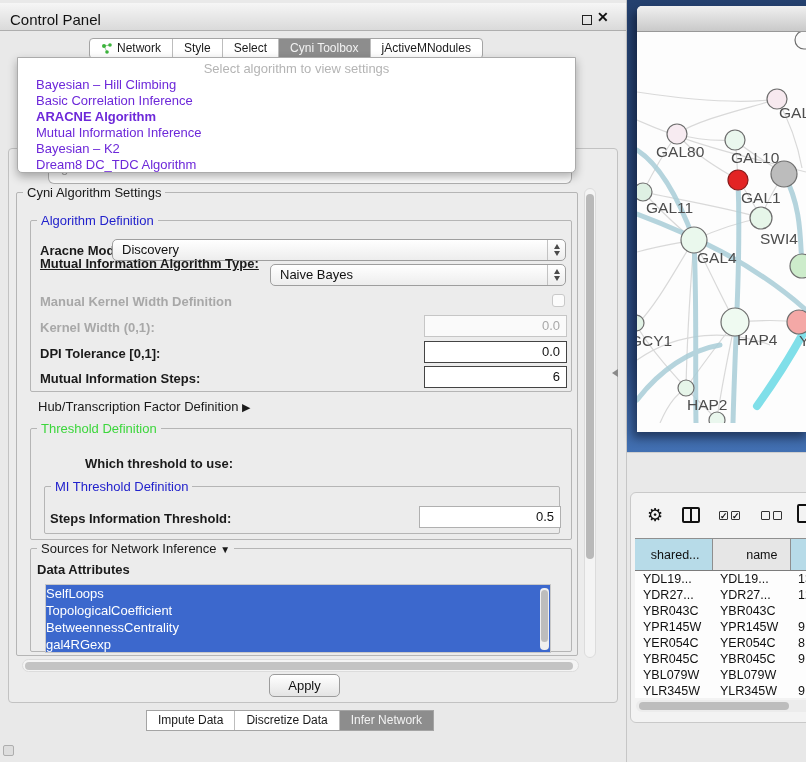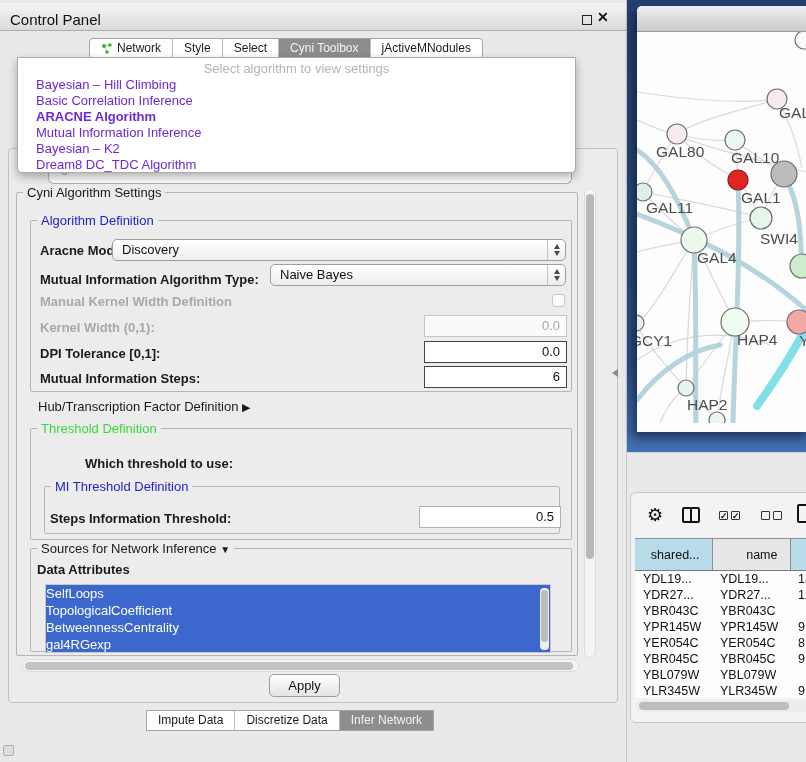--- a/index.html
+++ b/index.html
@@ -160,21 +160,21 @@
     <span class="group-label lbl-blue">Algorithm Definition</span>
   </div>
   <span class="field-label" style="left:40px; top:243px;">Aracne Mode:</span>
   <div class="combo" style="left:112px; top:239px; width:454px;">
     <span>Discovery</span>
     <span class="combo-arrows">
         <i class="tri-up"></i>
         <i class="tri-down"></i>
       </span>
   </div>
-  <span class="field-label" style="left:40px; top:272px;">Mutual Information Algorithm Type:</span>
+  <span class="field-label" style="left:40px; top:256px;text-decoration:underline;">Mutual Information Algorithm Type:</span>
   <div class="combo" style="left:270px; top:264px; width:296px;">
     <span>Naive Bayes</span>
     <span class="combo-arrows">
         <i class="tri-up"></i>
         <i class="tri-down"></i>
       </span>
   </div>
   <span class="field-label disabled" style="left:40px; top:294px;">Manual Kernel Width Definition</span>
   <span class="checkbox" style="left:552px; top:294px;"></span>
   <span class="field-label disabled" style="left:40px; top:320px;">Kernel Width (0,1):</span>

